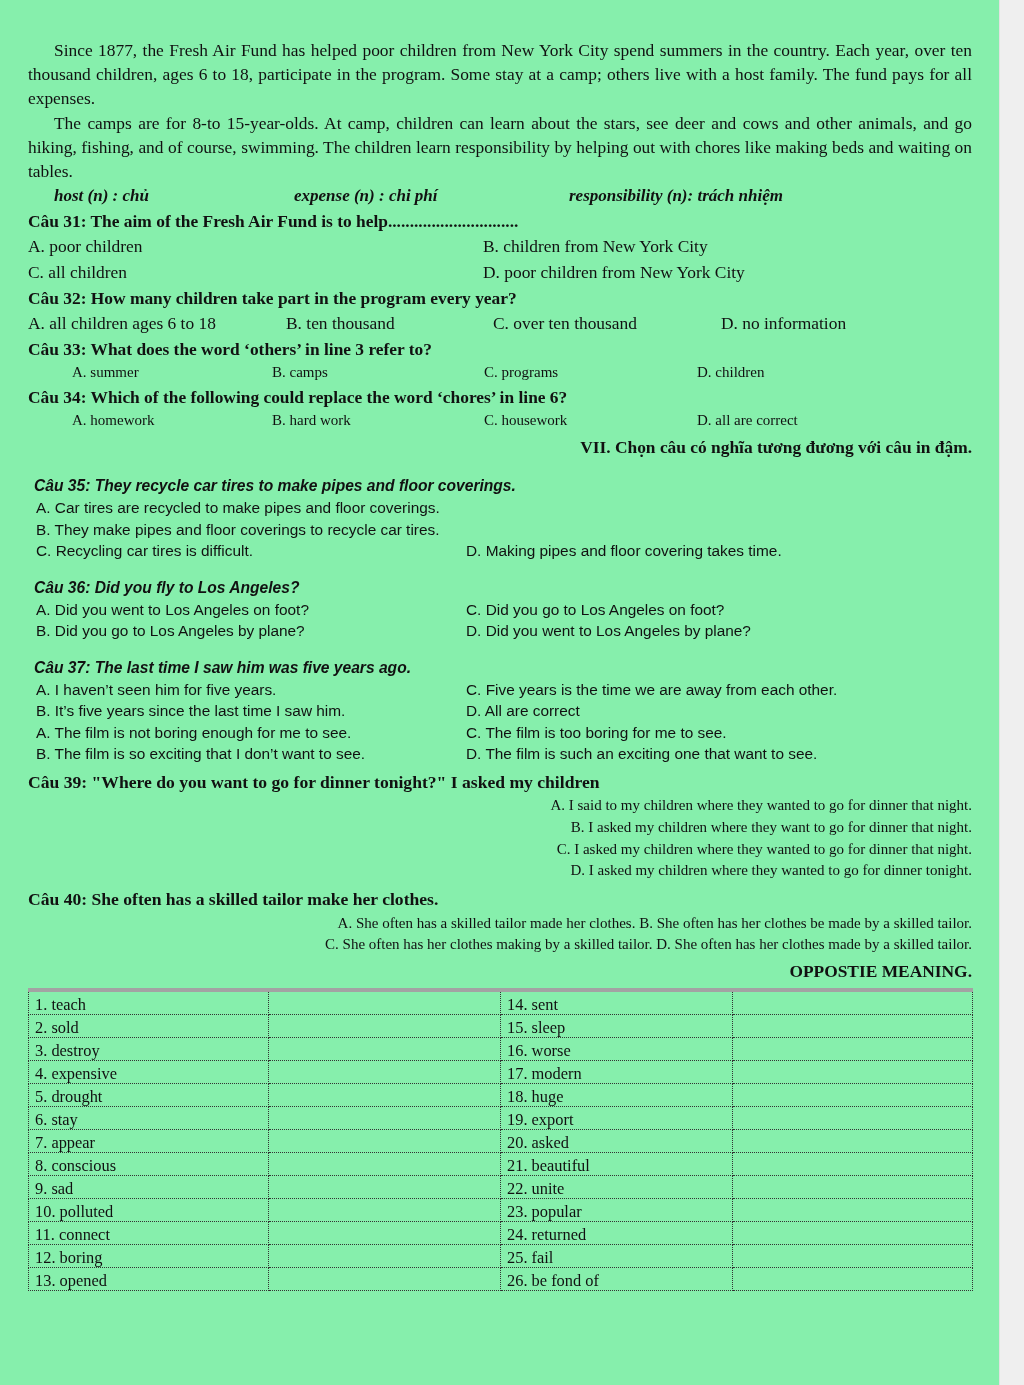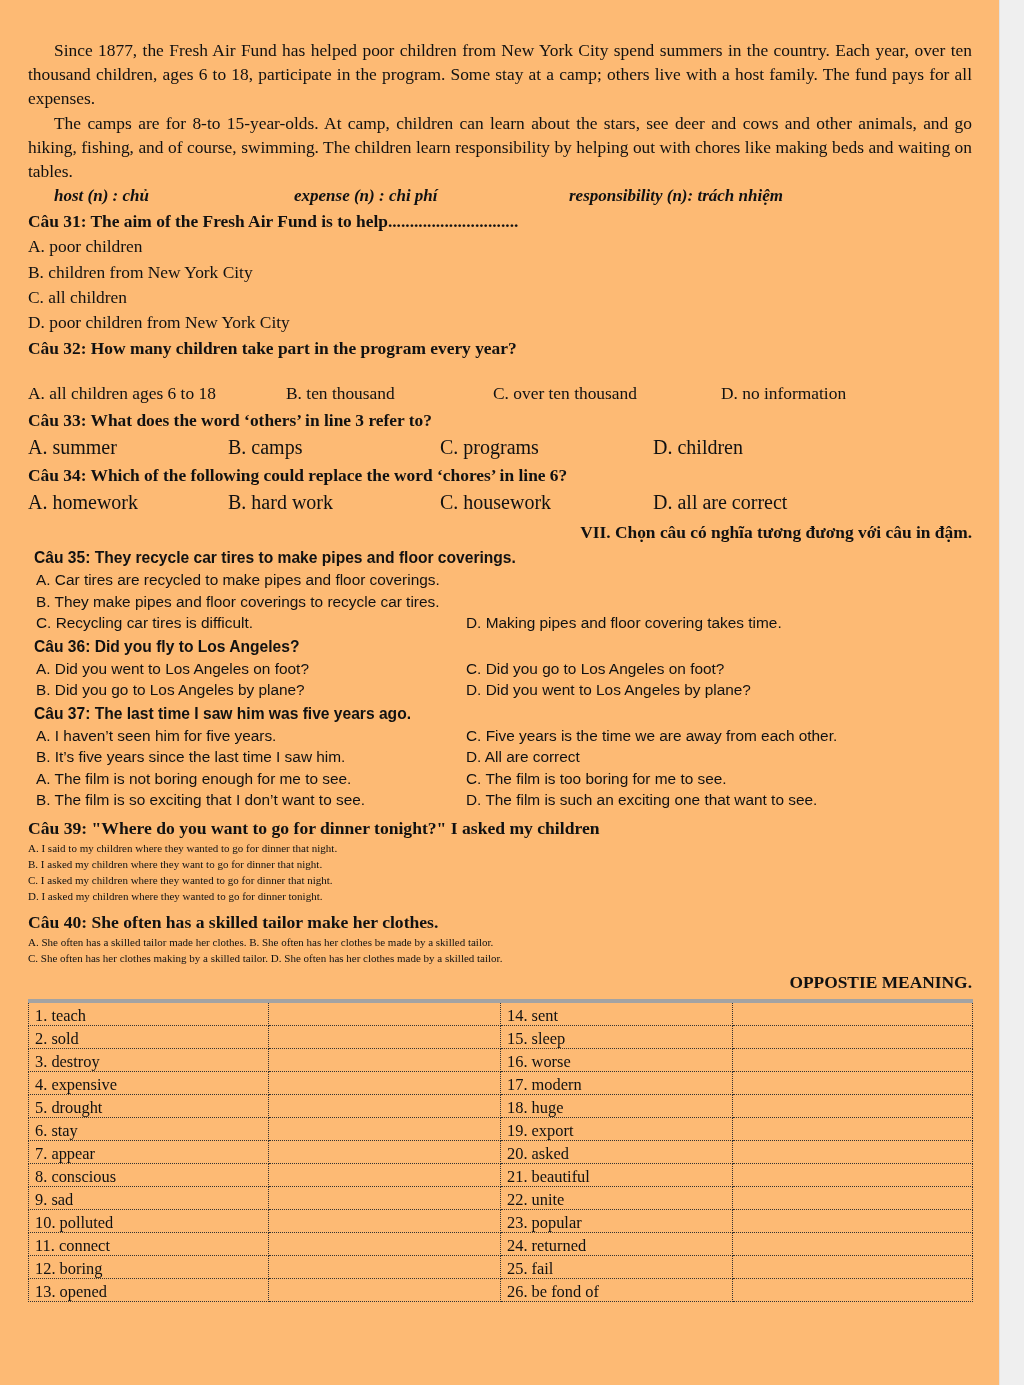--- a/index.html
+++ b/index.html
@@ -13,21 +13,21 @@
     font-family: "Liberation Serif", serif;
     color: #111;
     position: relative;
     overflow: hidden;
   }
   .page {
     position: absolute;
     left: 0; top: 0;
     width: 1000px;
     height: 1385px;
-    background: #fdba74;
+    background: #86efac;
   }
   .right-edge {
     position: absolute;
     right: 0; top: 0;
     width: 24px; height: 1385px;
     background: #efefef;
     border-left: 1px solid #e2e2e2;
   }
   .content {
     position: absolute;
@@ -58,71 +58,72 @@
   .q-serif {
     font-size: 17.4px;
     font-weight: bold;
     line-height: 1.45;
     margin-top: 1px;
   }
   .opts-serif {
     font-size: 17.4px;
     line-height: 1.45;
     display: flex;
-    flex-direction: column;
   }
   .opts-serif .c2col-a { width: 455px; }
   .opts-serif .c4 { }
 
-  .row4 { display: flex; font-size: 17.4px; line-height: 1.45; margin-top: 20px; }
+  .row4 { display: flex; font-size: 17.4px; line-height: 1.45; }
   .row4 .a { width: 258px; }
   .row4 .b { width: 207px; }
   .row4 .c { width: 228px; }
   .row4 .d { }
 
-  .row4b { display: flex; font-size: 20px; line-height: 1.45; }
+  .row4b { display: flex; font-size: 15px; line-height: 1.45; margin-left: 44px; }
   .row4b .a { width: 200px; }
   .row4b .b { width: 212px; }
   .row4b .c { width: 213px; }
   .row4b .d { }
 
   .section-head {
     font-size: 17.4px;
     font-weight: bold;
     line-height: 1.5;
     margin-top: 2px;
     text-align: right;
   }
 
   .q-sans {
     font-family: "Liberation Sans", sans-serif;
     font-size: 15.6px;
     font-weight: bold;
     line-height: 1.4;
-    margin-top: 2px;
+    margin-top: 15px;
     padding-left: 6px;
+    font-style: italic;
   }
   .opt-sans {
     font-family: "Liberation Sans", sans-serif;
     font-size: 15.4px;
     line-height: 1.4;
     padding-left: 8px;
     display: flex;
   }
   .opt-sans .left { width: 430px; }
 
   .q-serif2 {
     font-size: 17.6px;
     font-weight: bold;
     line-height: 1.5;
     margin-top: 4px;
   }
   .line-serif {
-    font-size: 11px;
+    font-size: 15px;
     line-height: 1.45;
+    text-align: right;
   }
 
   table.vocab {
     border-collapse: collapse;
     width: 944px;
     margin-top: 4px;
     table-layout: fixed;
   }
   table.vocab td {
     border: 1px dotted #333;

